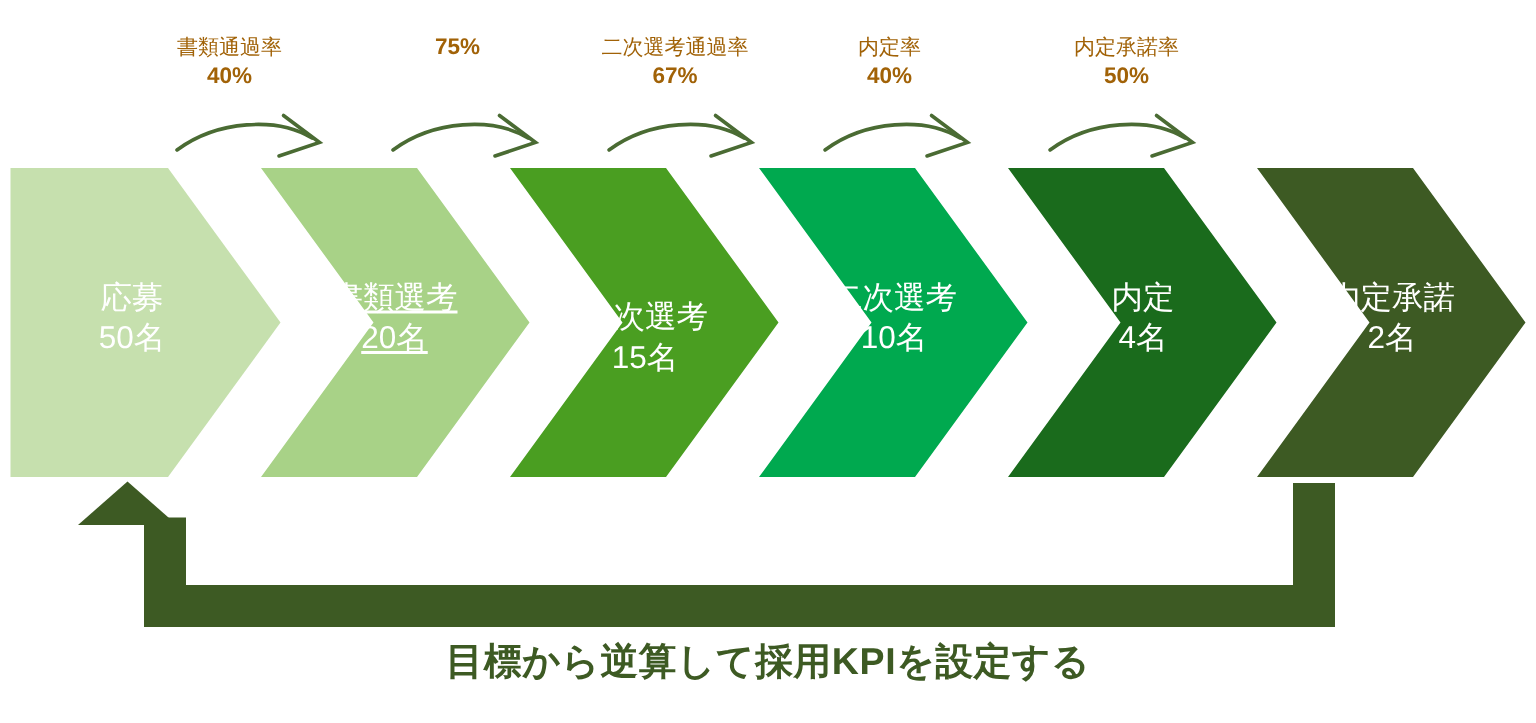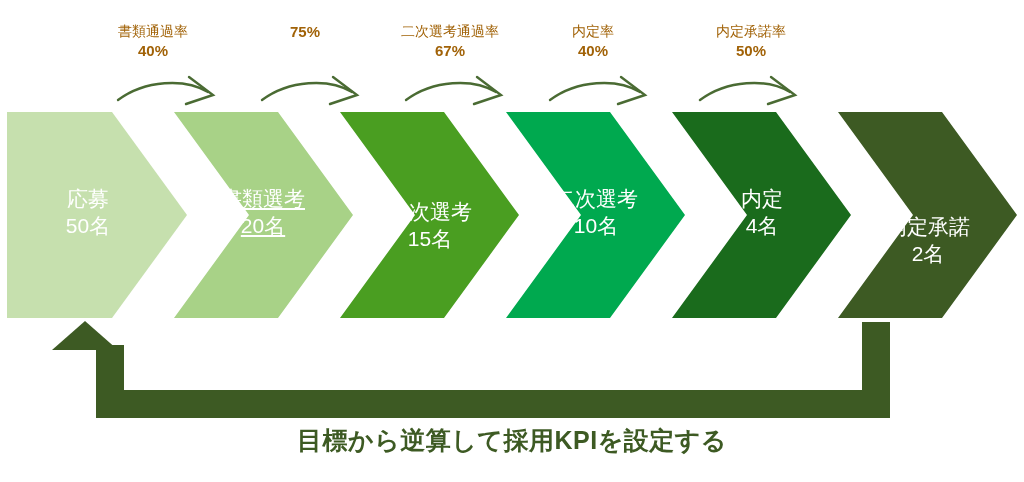--- a/index.html
+++ b/index.html
@@ -162,20 +162,20 @@
   <div class="stage-text" style="left:531px; top:185px; width:130px;">
     <span class="stage-name">二次選考</span>
     <span class="stage-count">10名</span>
   </div>
 
   <div class="stage-text" style="left:697px; top:185px; width:130px;">
     <span class="stage-name">内定</span>
     <span class="stage-count">4名</span>
   </div>
 
-  <div class="stage-text" style="left:863px; top:185px; width:130px;margin-top:28px;">
+  <div class="stage-text" style="left:863px; top:185px; width:130px;">
     <span class="stage-name">内定承諾</span>
     <span class="stage-count">2名</span>
   </div>
 
   <div id="caption">目標から逆算して採用KPIを設定する</div>
 
 </div>
 
 </body></html>

